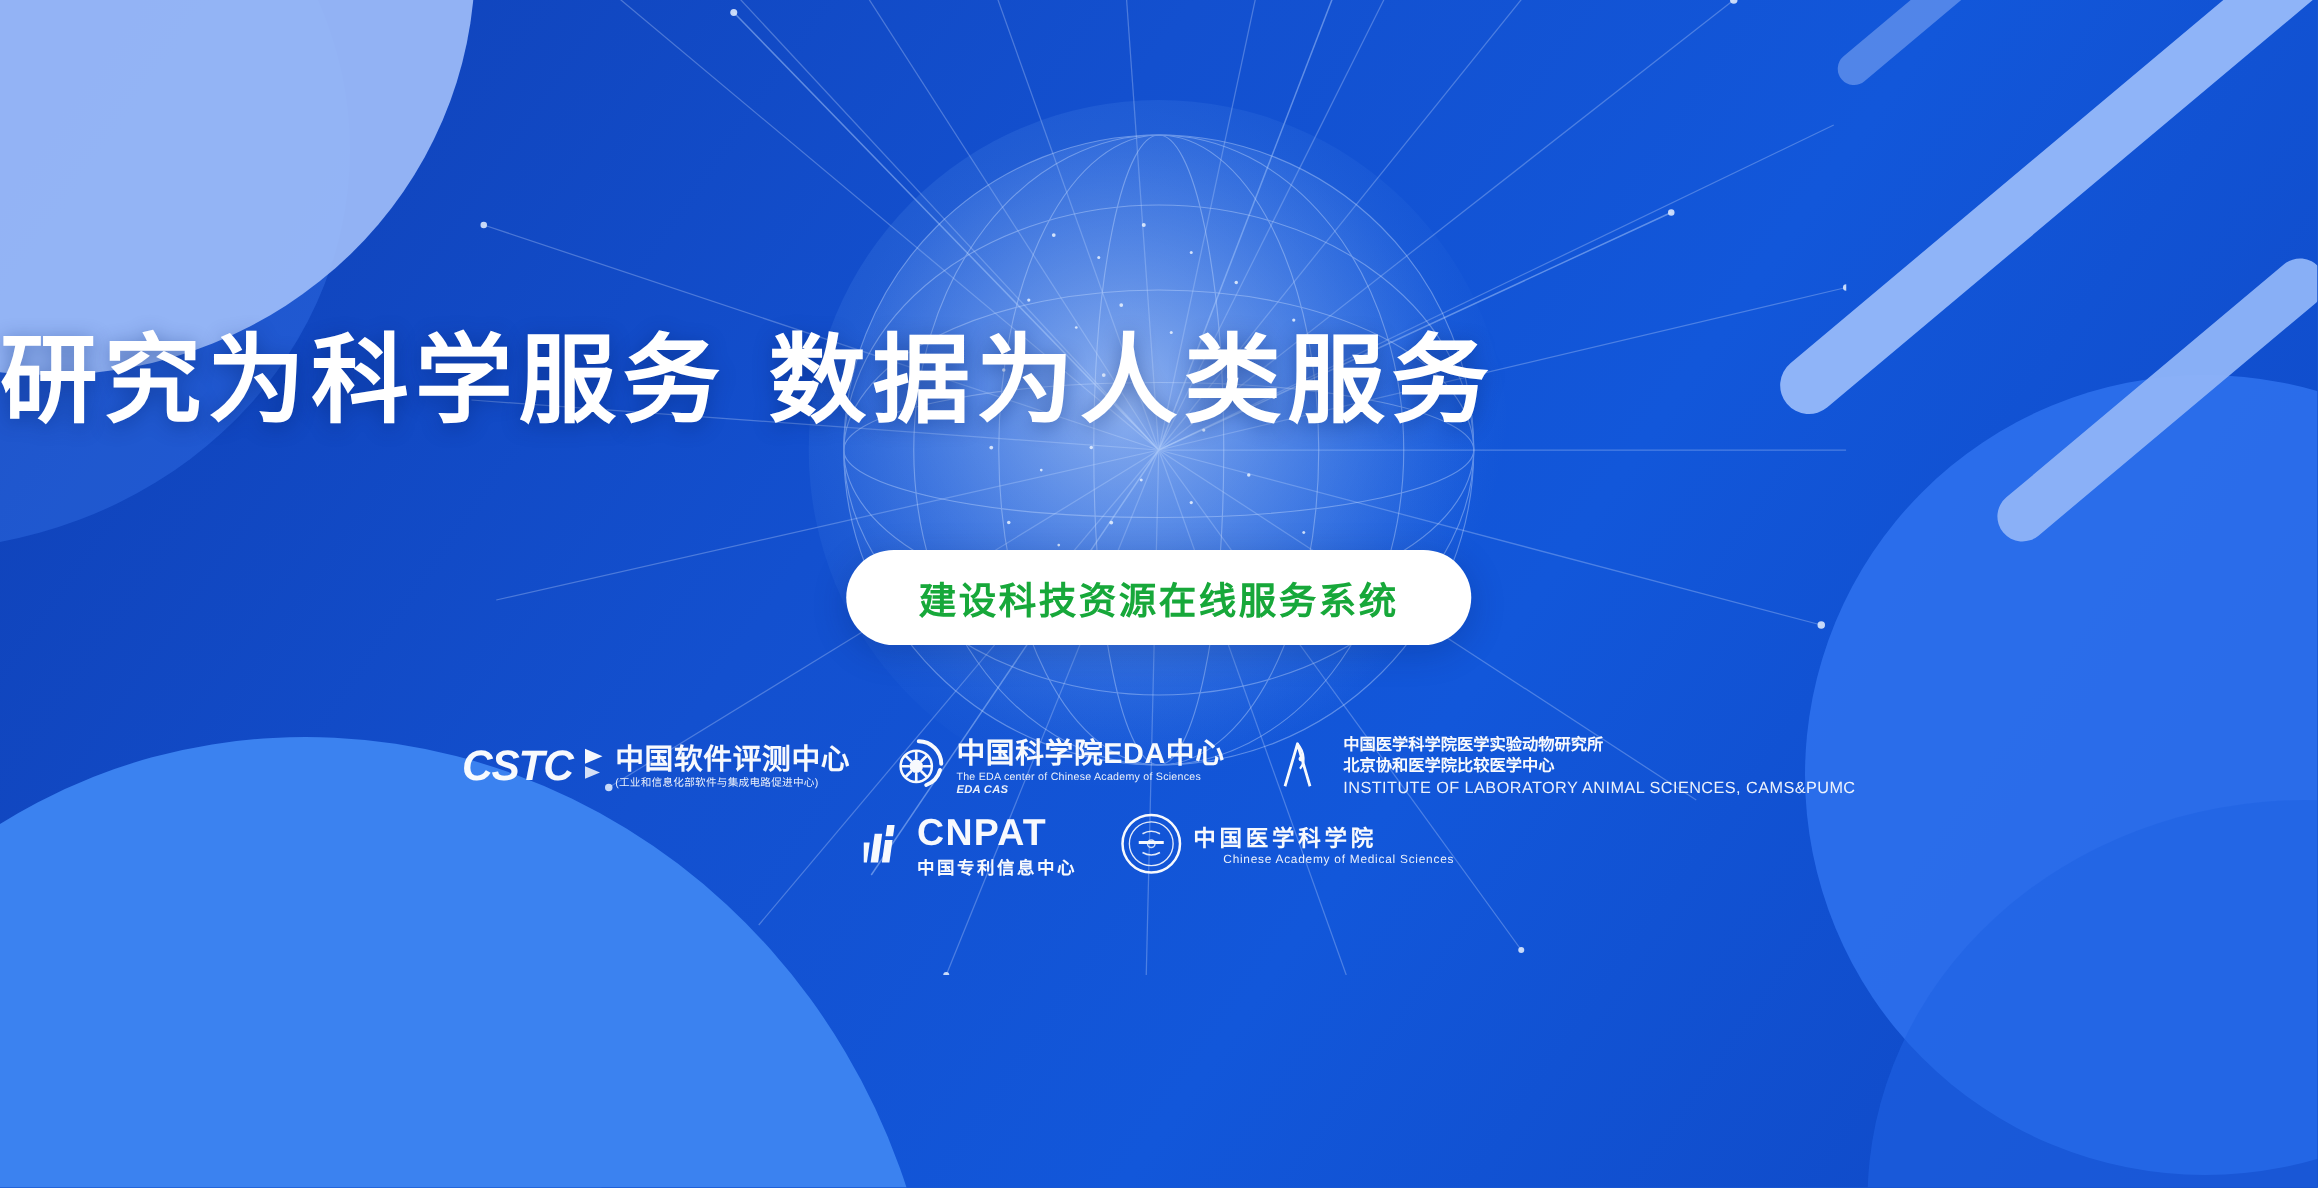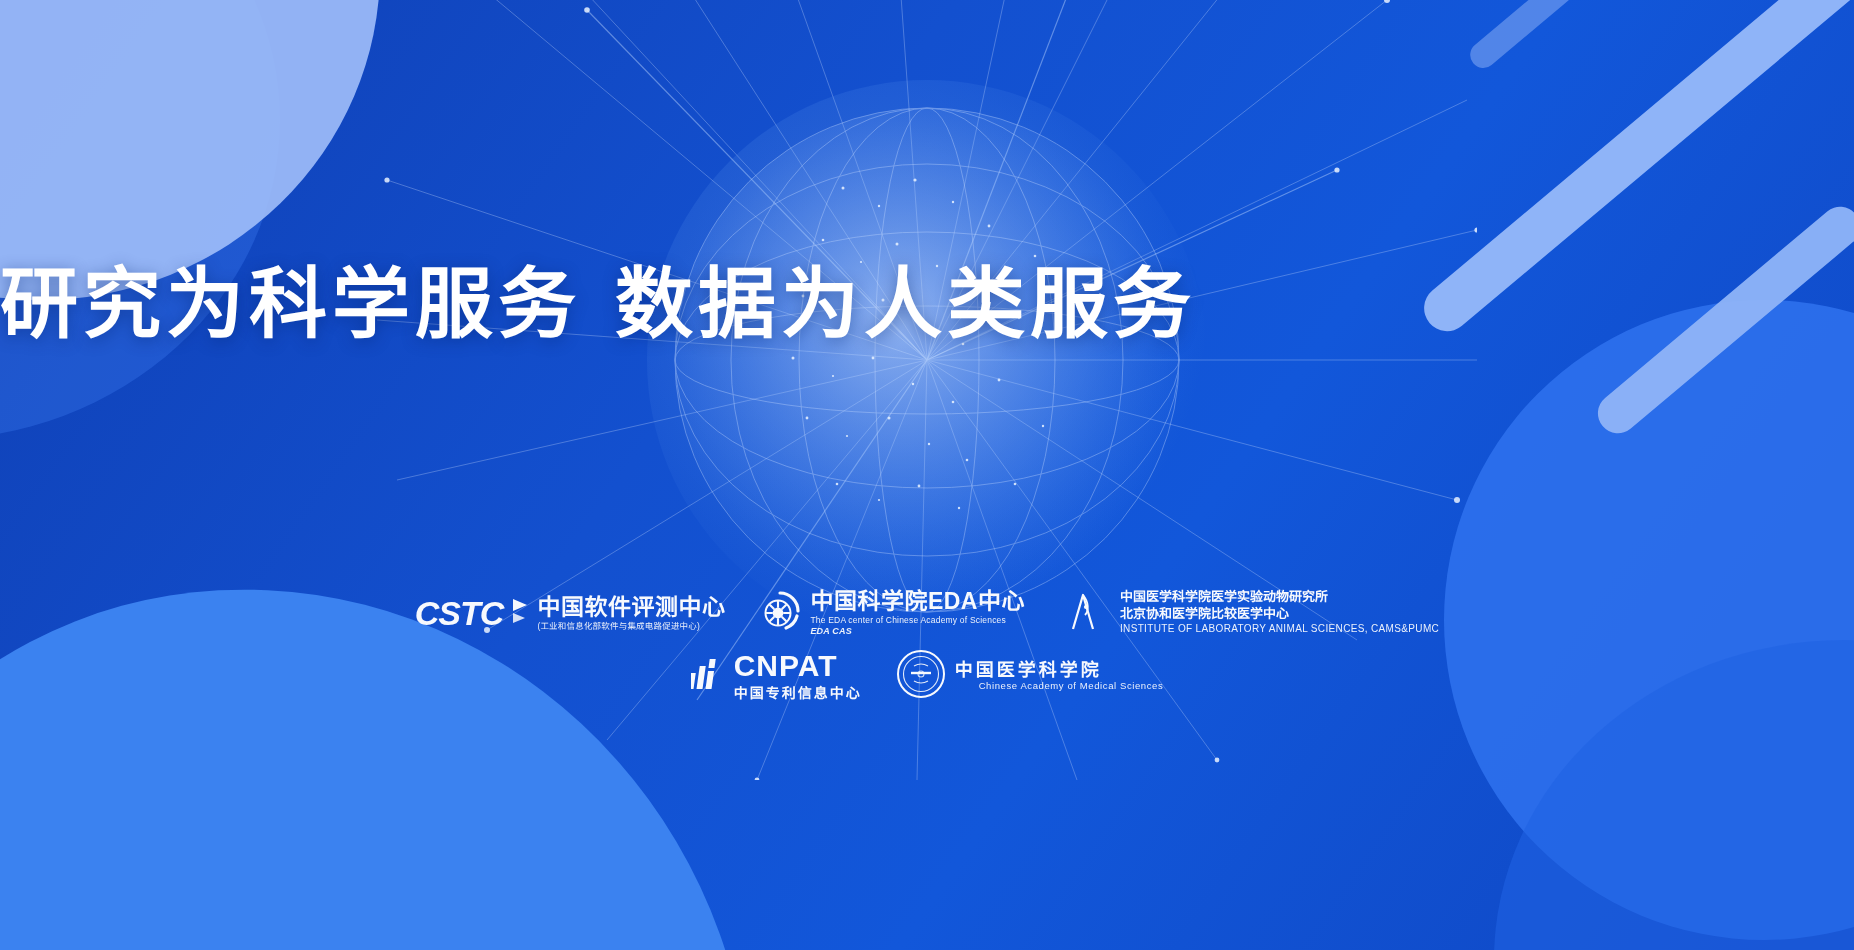--- a/index.html
+++ b/index.html
@@ -193,21 +193,21 @@
     white-space: nowrap;
   }
   .lt-cn-lg { font-size: 23px; }
   .lt-sub {
     font-size: 8.5px;
     letter-spacing: .2px;
     line-height: 1.25;
     white-space: nowrap;
     opacity: .95;
   }
-  .lt-sub-caps { font-size: 10px; letter-spacing: .35px; }
+  .lt-sub-caps { font-size: 13px; letter-spacing: .35px; }
   .cstc-word {
     font-size: 34px;
     font-weight: 800;
     font-style: italic;
     letter-spacing: -1px;
     line-height: 1;
     -webkit-text-stroke: 0;
   }
   .cnpat-word {
     font-size: 30px;
@@ -355,20 +355,21 @@
       </svg>
     </div>
   </div>
 
   <div class="content">
 
     <div class="headline">
       <span>研究为科学服务</span><span class="gap"></span><span>数据为人类服务</span>
     </div>
 
+    <div class="pill">建设科技资源在线服务系统</div>
 
     <div class="logos">
 
       <div class="logo-row">
 
         <div class="logo">
           <span class="cstc-word">CSTC</span>
           <span class="logo-mark">
             <svg width="16" height="30" viewBox="0 0 16 30">
               <path d="M1 3 L15 9 L1 15 Z" fill="#ffffff"></path>

